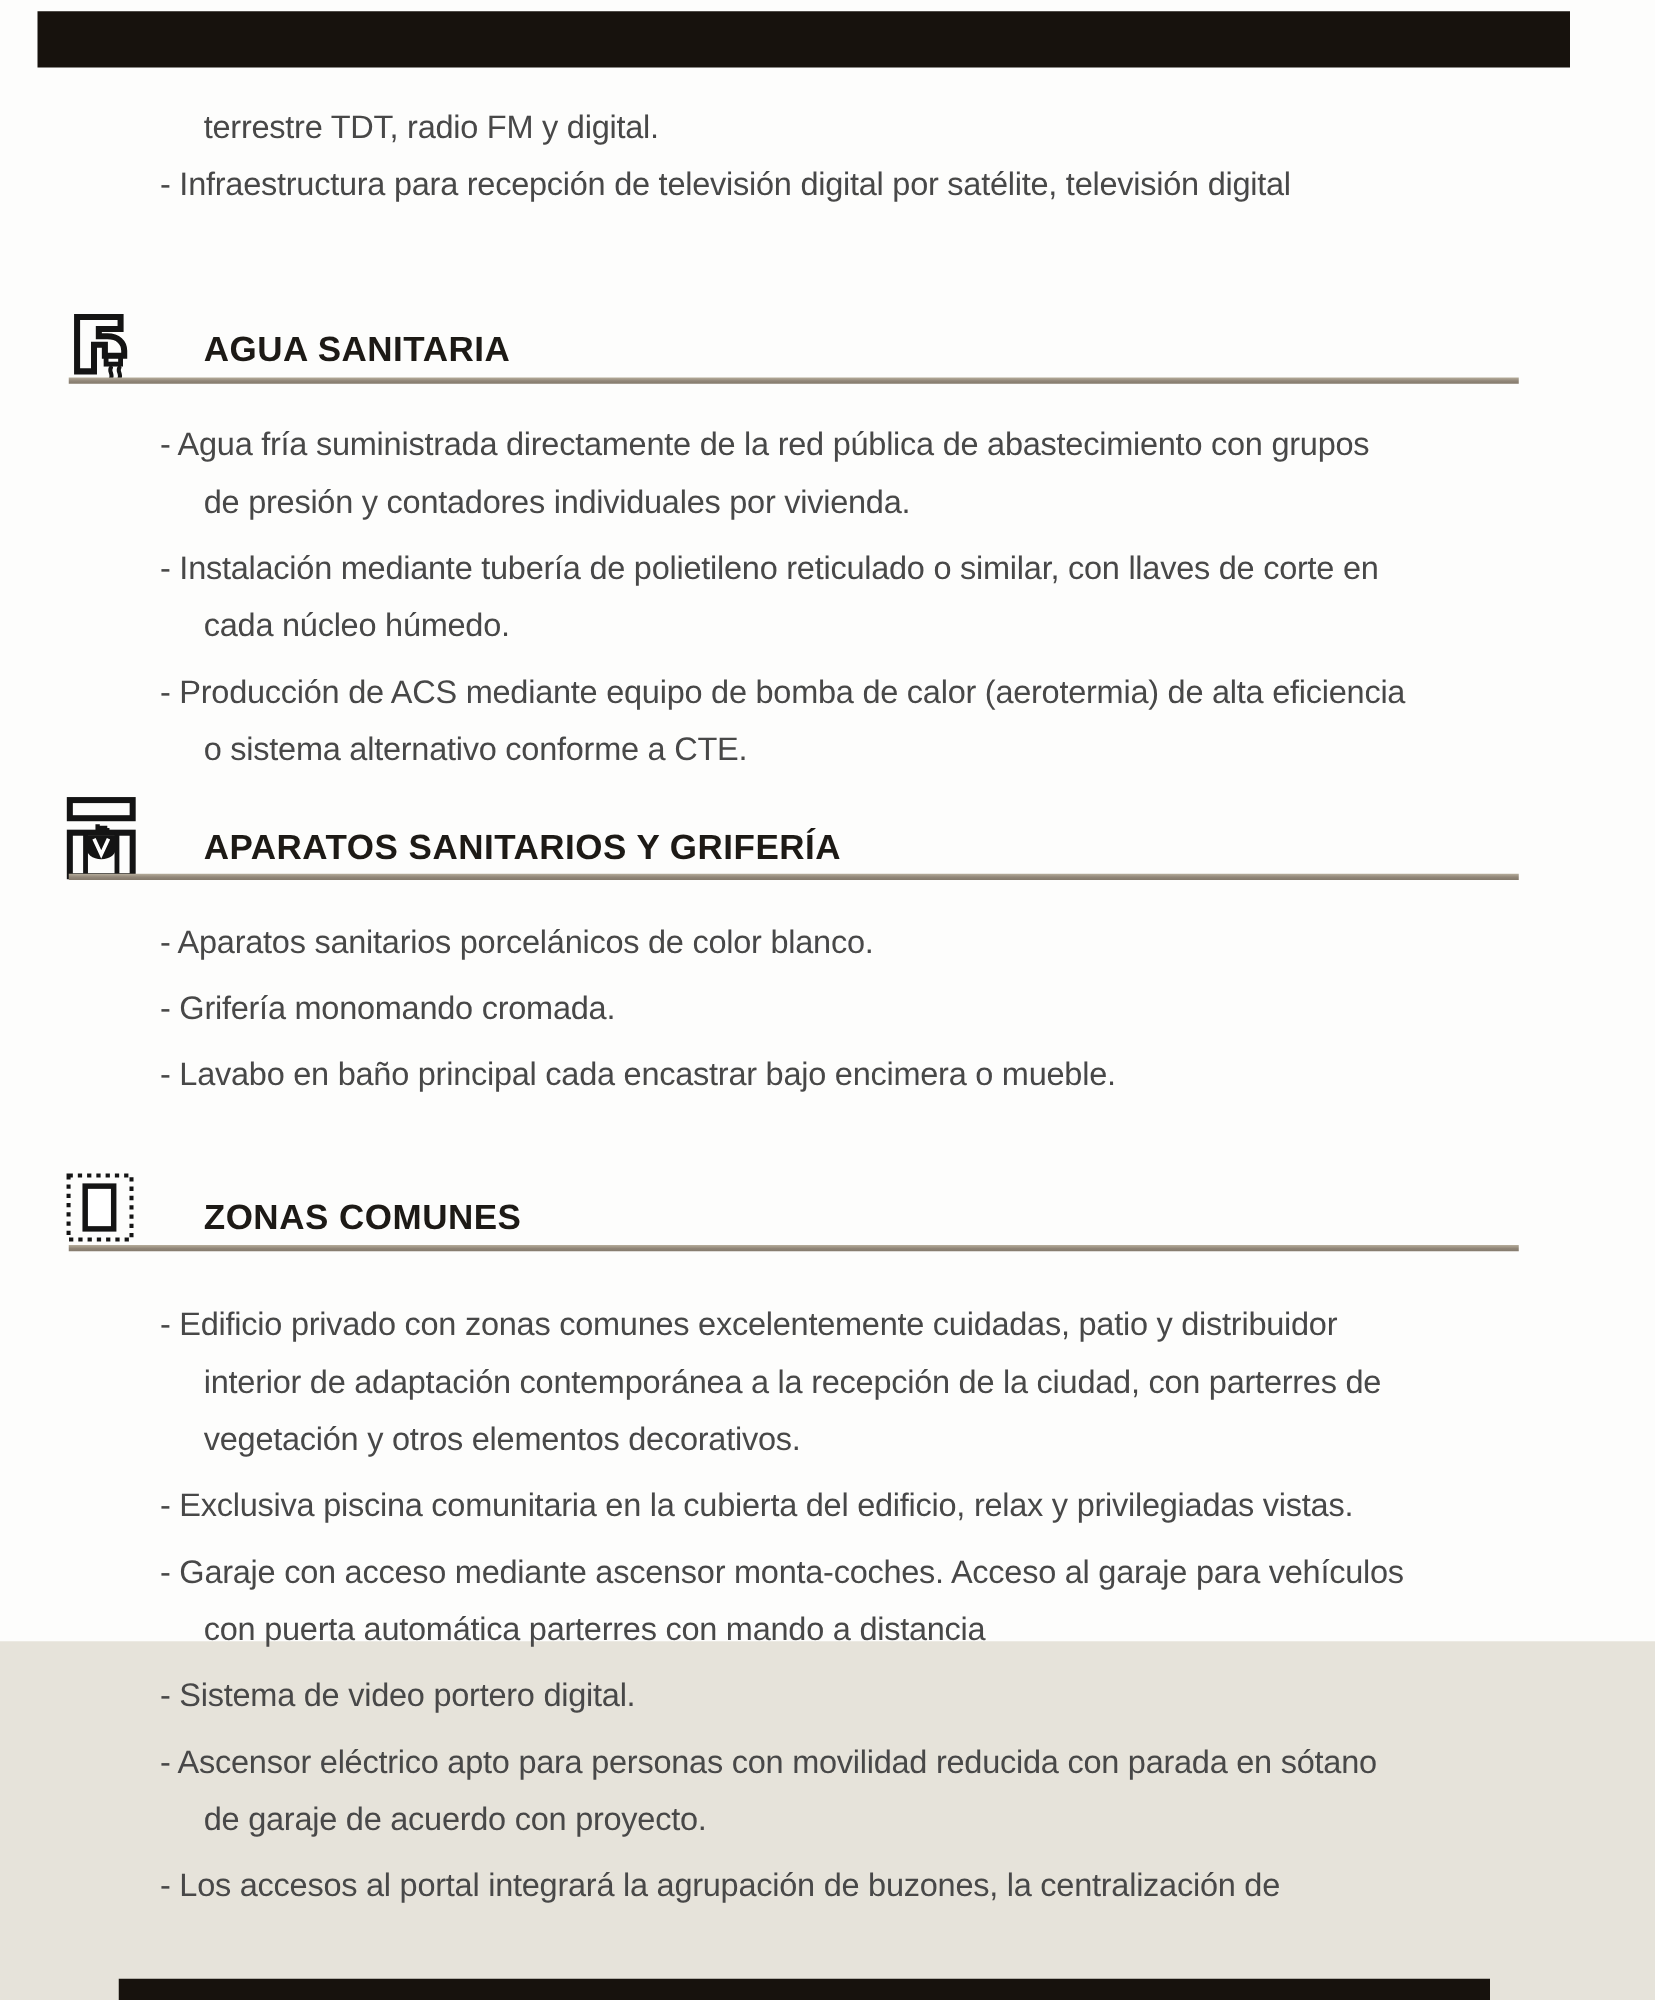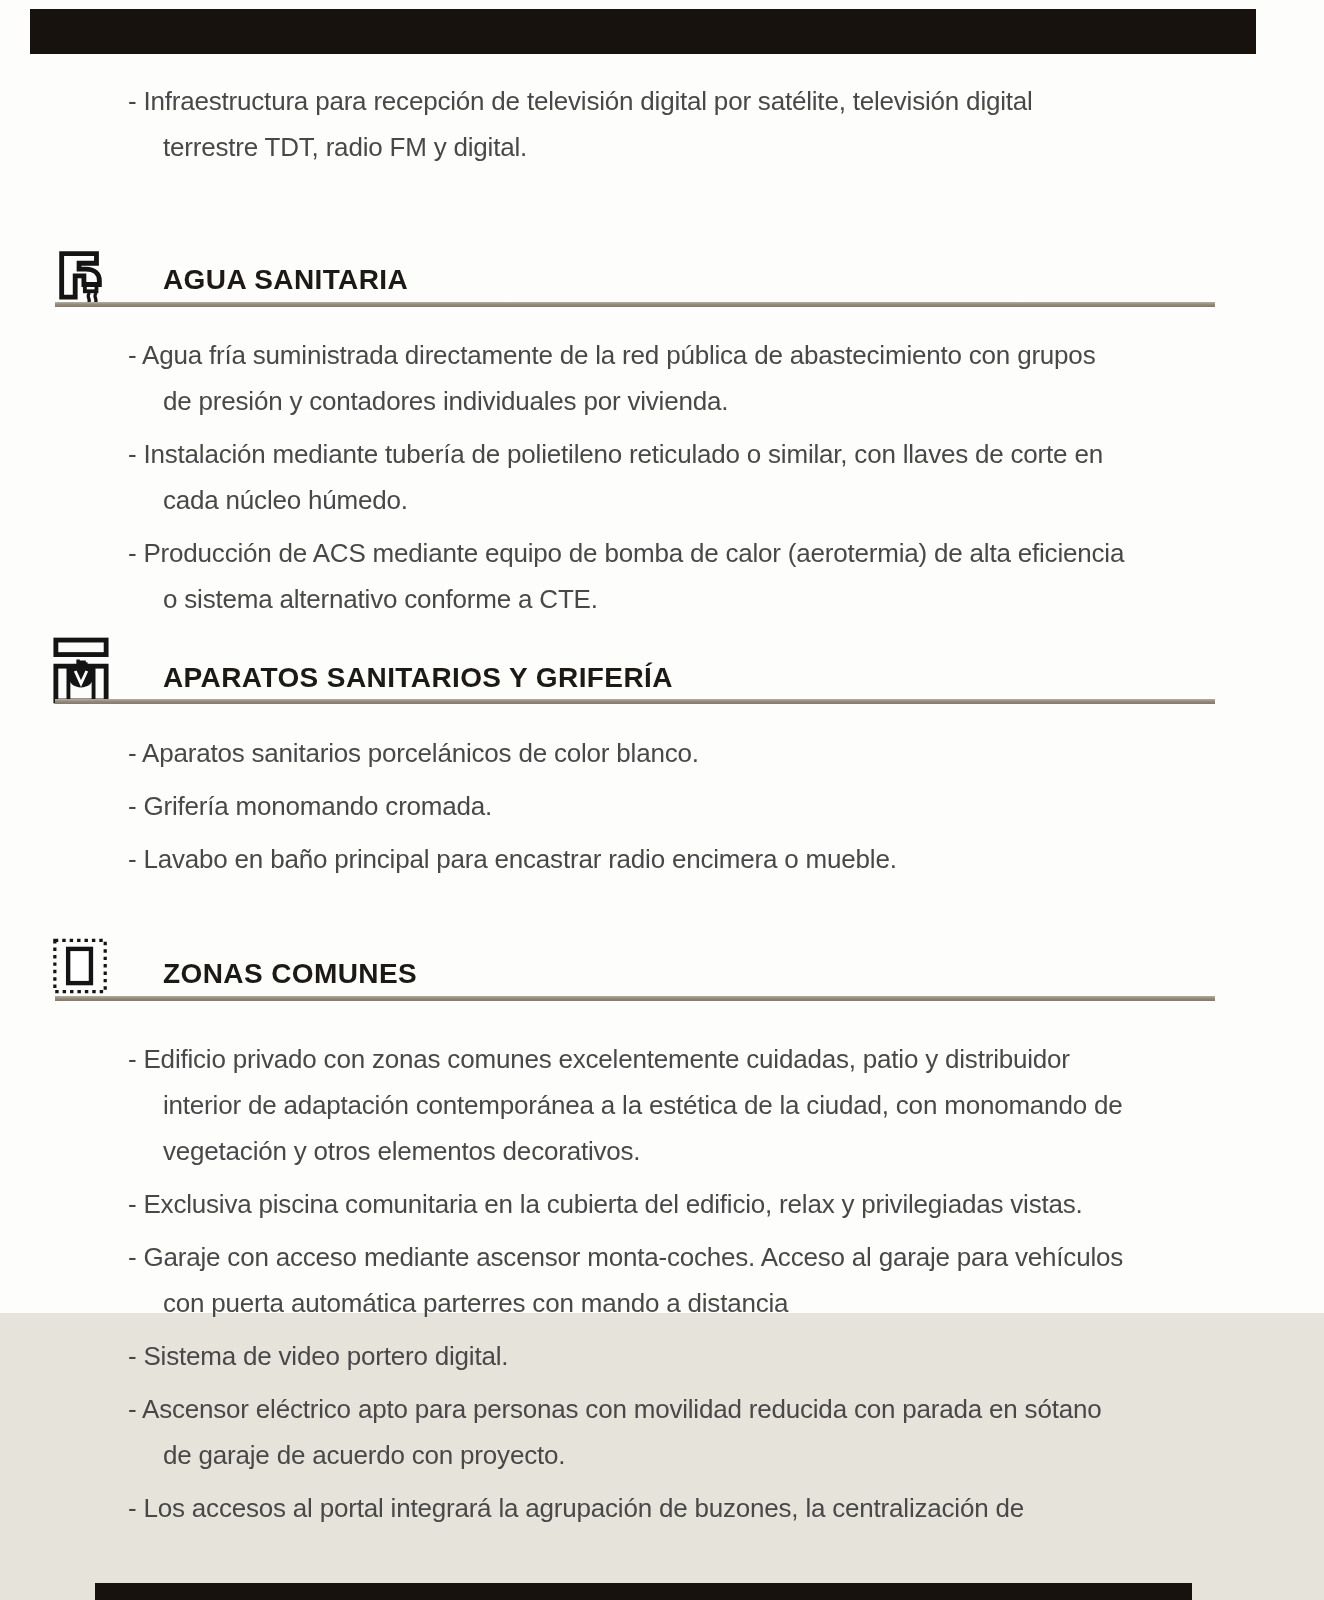--- a/index.html
+++ b/index.html
@@ -40,22 +40,22 @@
 <body>
 
 <div class="abs beige-zone"></div>
 
 <div class="abs top-band"></div>
 <div class="abs bottom-band"></div>
 
 <div class="abs textblock" style="top:78px;">
   <div>
       <div class="bullet">
+        <div class="line">terrestre TDT, radio FM y digital.</div>
         <div class="line first">- Infraestructura para recepción de televisión digital por satélite, televisión digital</div>
-        <div class="line">terrestre TDT, radio FM y digital.</div>
       </div>
     </div>
 </div>
 
 <div class="section" style="top:238px;">
   <div class="icon-box">
     <svg width="58" height="66" viewBox="0 0 60 68">
       <path d="M10,61 L10,16 L46,16 L46,26 L28,26 L28,32 L35,32 C44,32 49,37 49,44 L49,48 L33,48 L33,39 L24,39 L24,61 Z" fill="none" stroke="#141414" stroke-width="5" stroke-linejoin="miter"></path>
       <rect x="34" y="48" width="12" height="7" fill="none" stroke="#141414" stroke-width="4"></rect>
       <path d="M38,58 c-2,3 2,5 0,9" fill="none" stroke="#141414" stroke-width="3.4" stroke-linecap="round"></path>
@@ -95,38 +95,38 @@
   <div class="heading" style="top:26px;">APARATOS SANITARIOS Y GRIFERÍA</div>
   <div class="rule" style="top:63px;"></div>
   <div class="bullets" style="top:94px;">
       <div class="bullet">
         <div class="line first">- Aparatos sanitarios porcelánicos de color blanco.</div>
       </div>
       <div class="bullet">
         <div class="line first">- Grifería monomando cromada.</div>
       </div>
       <div class="bullet">
-        <div class="line first">- Lavabo en baño principal para encastrar radio encimera o mueble.</div>
+        <div class="line first">- Lavabo en baño principal cada encastrar bajo encimera o mueble.</div>
       </div>
     </div>
 </div>
 
 <div class="section" style="top:936px;">
   <div class="icon-box">
     <svg width="57" height="60" viewBox="0 0 60 62">
       <rect x="3" y="4" width="53" height="54" fill="none" stroke="#141414" stroke-width="3.4" stroke-dasharray="3.6 4.2"></rect>
       <rect x="17" y="13" width="24" height="36" fill="#ffffff" stroke="#141414" stroke-width="4.6"></rect>
     </svg>
   </div>
   <div class="heading" style="top:22px;">ZONAS COMUNES</div>
   <div class="rule" style="top:60px;"></div>
   <div class="bullets" style="top:100px;">
       <div class="bullet">
         <div class="line first">- Edificio privado con zonas comunes excelentemente cuidadas, patio y distribuidor</div>
-        <div class="line">interior de adaptación contemporánea a la estética de la ciudad, con monomando de</div>
+        <div class="line">interior de adaptación contemporánea a la recepción de la ciudad, con parterres de</div>
         <div class="line">vegetación y otros elementos decorativos.</div>
       </div>
       <div class="bullet">
         <div class="line first">- Exclusiva piscina comunitaria en la cubierta del edificio, relax y privilegiadas vistas.</div>
       </div>
       <div class="bullet">
         <div class="line first">- Garaje con acceso mediante ascensor monta-coches. Acceso al garaje para vehículos</div>
         <div class="line">con puerta automática parterres con mando a distancia</div>
       </div>
       <div class="bullet">

